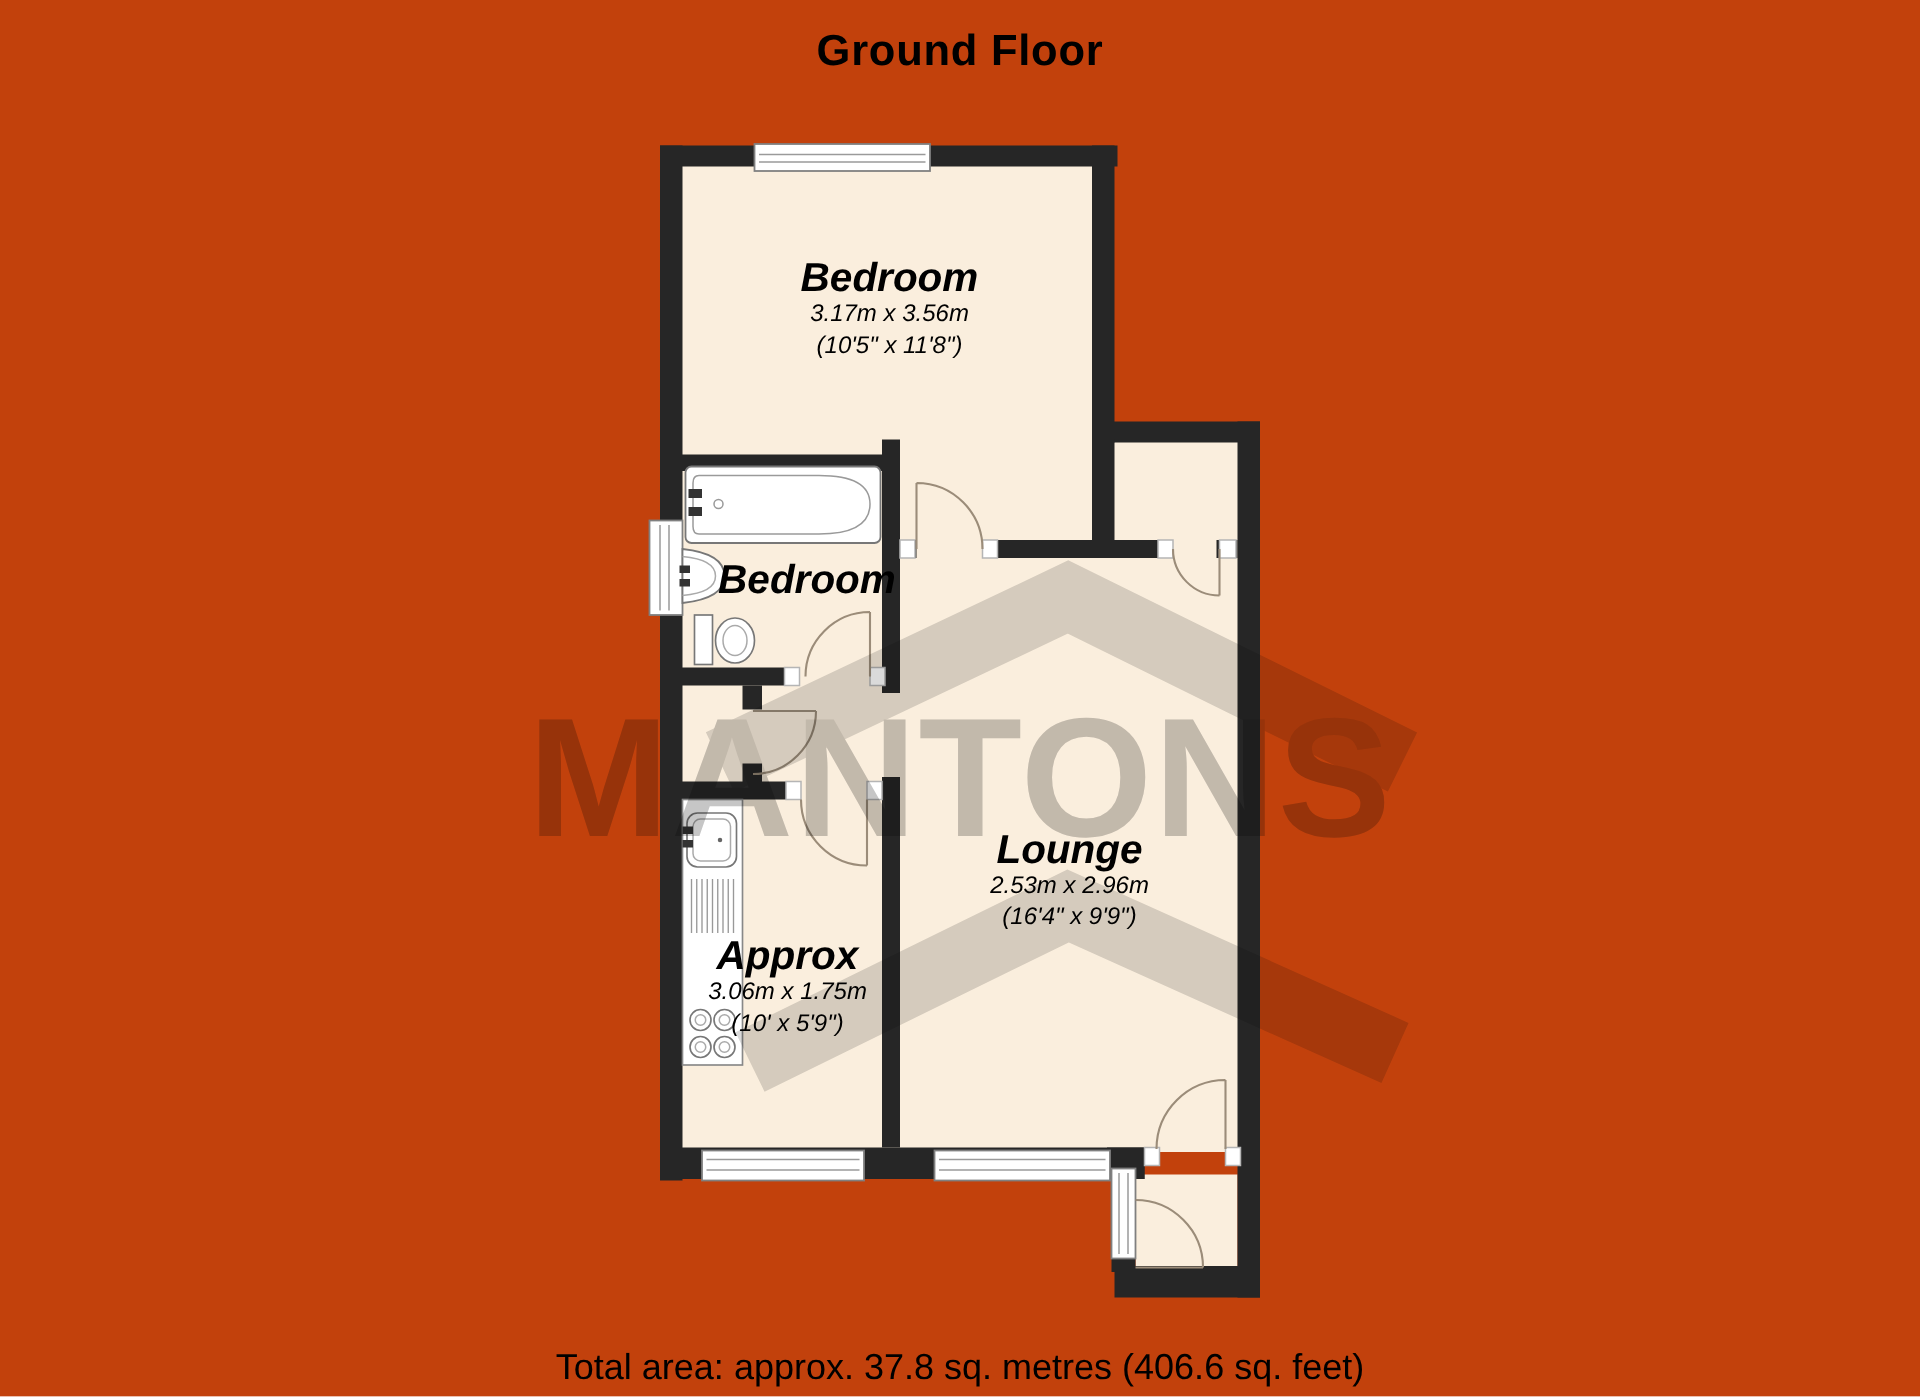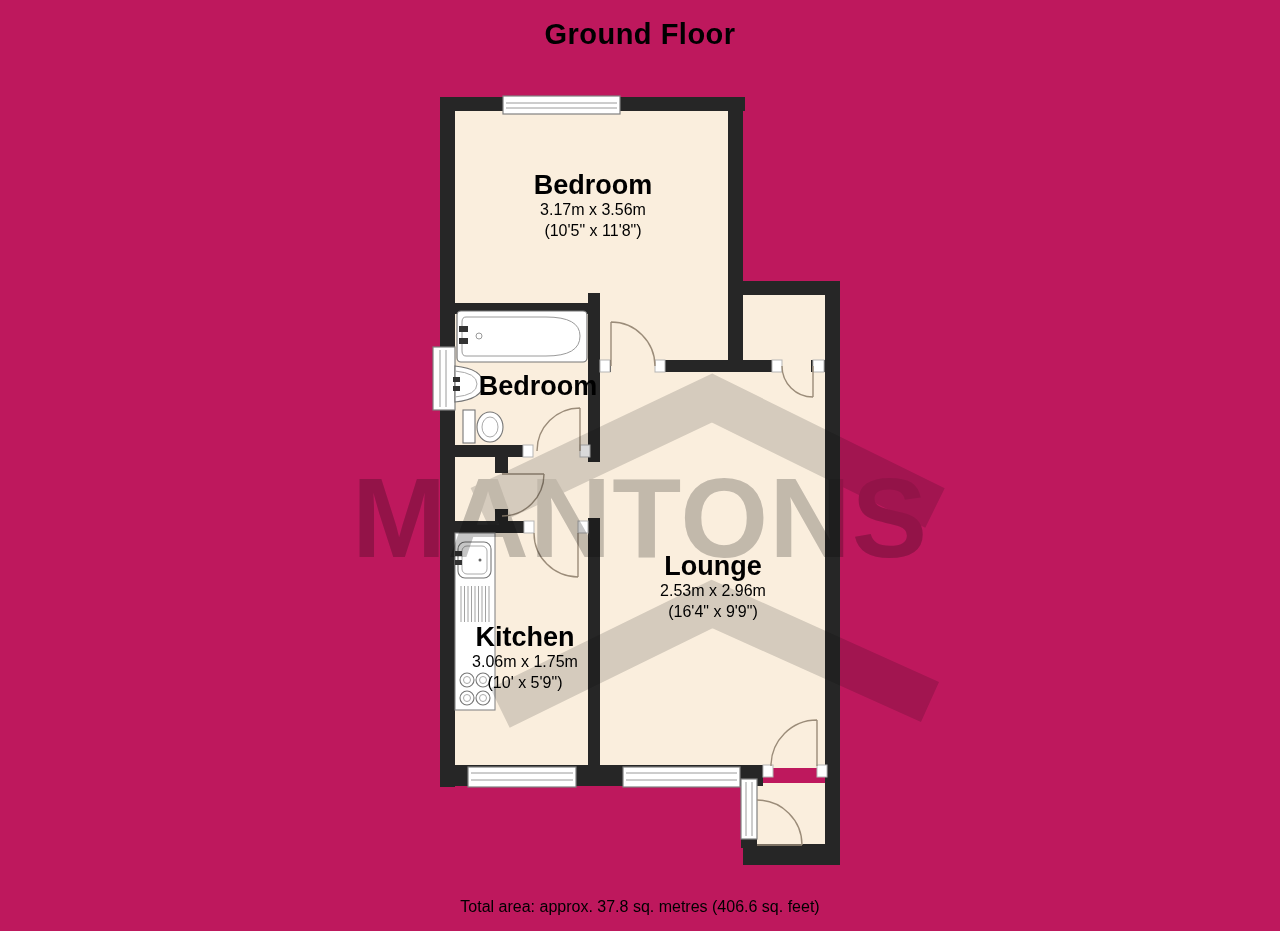--- a/index.html
+++ b/index.html
@@ -1,23 +1,23 @@
 <!DOCTYPE html>
 <html><head>
 <meta charset="utf-8">
 <style>
   html,body{margin:0;padding:0;background:#ffffff;}
-  .page{position:relative;width:1280px;height:931px;background:#be185d;overflow:hidden;
+  .page{position:relative;width:1280px;height:931px;background:#c2410c;overflow:hidden;
         font-family:"Liberation Sans",sans-serif;color:#000;}
   .hdr{position:absolute;left:0;top:18px;width:100%;text-align:center;}
   .hdr .title{font-size:29px;font-weight:bold;letter-spacing:0.5px;}
   .hdr .subtitle{font-size:17px;margin-top:4px;}
-  .ftr{position:absolute;left:0;top:898px;width:100%;text-align:center;font-size:16px;}
+  .ftr{position:absolute;left:0;top:898px;width:100%;text-align:center;font-size:24px;}
   svg{position:absolute;left:0;top:0;}
-  .room-label{position:absolute;transform:translateX(-50%);text-align:center;z-index:30;white-space:nowrap;}
+  .room-label{position:absolute;transform:translateX(-50%);text-align:center;z-index:30;white-space:nowrap;font-style:italic;}
   .room-label .rname{font-size:27px;font-weight:bold;line-height:28px;}
   .room-label .rdim{font-size:16px;line-height:21px;}
   .wm{position:absolute;left:0;top:0;width:1280px;height:931px;z-index:20;
       mix-blend-mode:multiply;pointer-events:none;}
   .wm-line1{position:absolute;left:352px;top:462px;font-size:113px;font-weight:bold;
             letter-spacing:1px;color:#c6c6c6;line-height:113px;}
   .wm-line2{position:absolute;left:360px;top:584px;font-size:41px;font-weight:normal;
             letter-spacing:17px;word-spacing:22px;color:#cbcbcb;}
 </style>
 </head>
@@ -158,20 +158,20 @@
     <div class="rname">Bedroom</div>
   </div>
 
   <div class="room-label" style="left:713px;top:527px;margin-top:25px;">
     <div class="rname">Lounge</div>
     <div class="rdim">2.53m x 2.96m</div>
     <div class="rdim">(16'4" x 9'9")</div>
   </div>
 
   <div class="room-label" style="left:525px;top:623px;">
-    <div class="rname">Kitchen</div>
+    <div class="rname">Approx</div>
     <div class="rdim">3.06m x 1.75m</div>
     <div class="rdim">(10' x 5'9")</div>
   </div>
 
   <div class="ftr">Total area: approx. 37.8 sq. metres (406.6 sq. feet)</div>
 
 </div>
 
 </body></html>

